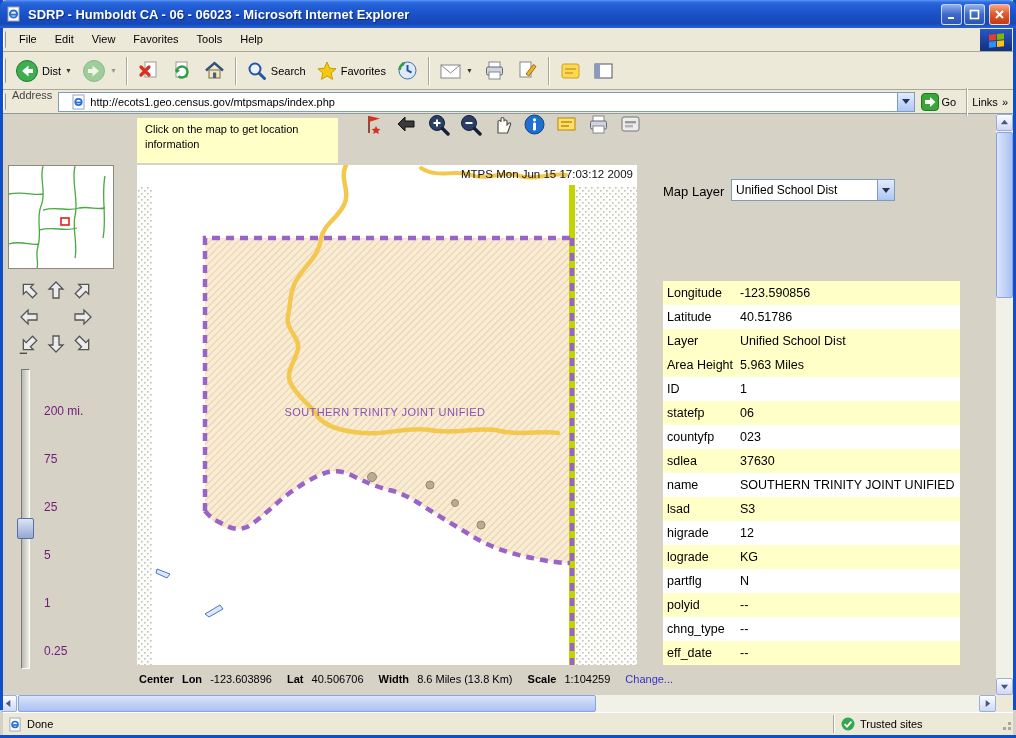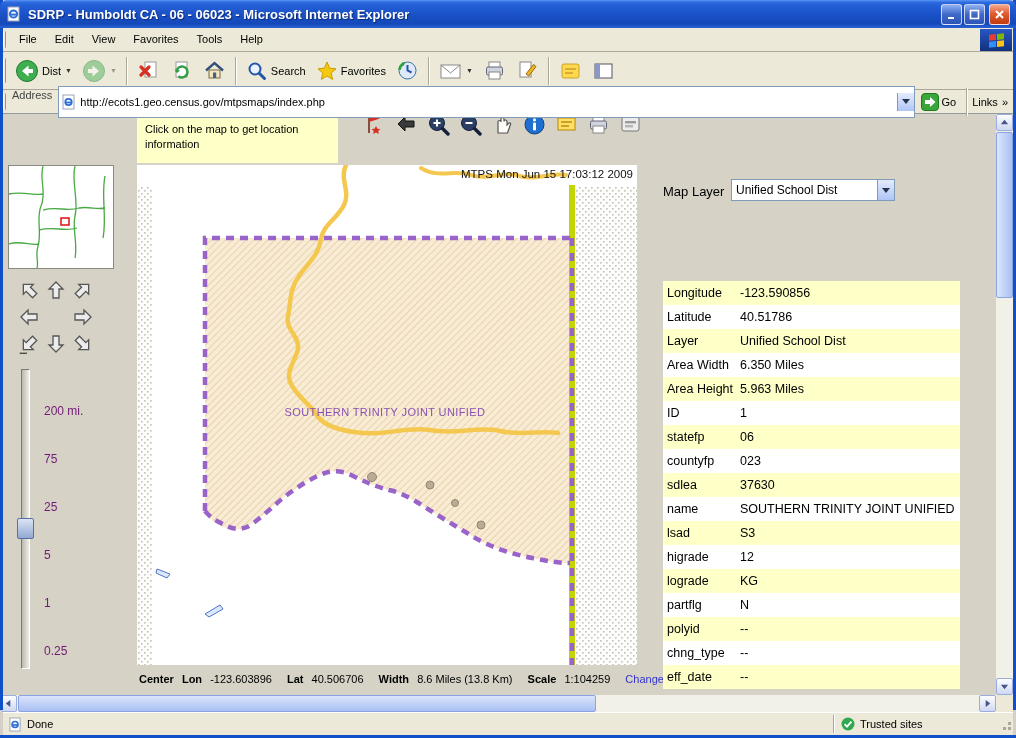--- a/index.html
+++ b/index.html
@@ -43,22 +43,22 @@
   .tbtn { display:flex; align-items:center; gap:3px; padding:2px 5px; border-radius:3px;
     font-size:11px; color:#000; cursor:pointer; }
   .tbtn.disabled { opacity:.45; }
   .chev { font-size:7px; color:#333; margin-left:1px; }
   .tsep { width:2px; height:28px; border-left:1px solid #aca899; border-right:1px solid #fff; margin:0 4px; }
 
   
   .addressbar { position:absolute; left:0; top:90px; width:1016px; height:24px; background:#ece9d8;
     border-bottom:1px solid #919b9c; display:flex; align-items:center; z-index:55; }
   .addr-label { font-size:11px; color:#444; margin:0 6px 14px 2px; }
-  .addr-field { flex:1; height:32px; background:#fff; border:1px solid #7f9db9;
-    display:flex; align-items:center; padding-left:3px; }
+  .addr-field { flex:1; height:20px; background:#fff; border:1px solid #7f9db9;
+    display:flex; align-items:center; padding-left:13px; }
   .url-input { flex:1; border:none; outline:none; font-size:11px; font-family:"Liberation Sans",sans-serif;
     background:transparent; margin-left:4px; color:#000; }
   .combo-btn { width:17px; height:18px; background:linear-gradient(180deg,#e3ecfd,#aec5f5);
     border-left:1px solid #7f9db9; display:flex; align-items:center; justify-content:center; cursor:pointer; }
   .tri-down { width:0; height:0; border-left:4px solid transparent; border-right:4px solid transparent;
     border-top:5px solid #26354f; }
   .go-btn { display:flex; align-items:center; gap:3px; font-size:11px; padding:1px 6px; cursor:pointer; }
   .links-area { display:flex; align-items:center; font-size:11px; gap:4px; padding-right:8px; cursor:pointer; }
 
   
@@ -520,24 +520,20 @@
         <div class="attr-row even">
           <span class="attr-key">Latitude</span>
           <span class="attr-val">40.51786</span>
         </div>
 
         <div class="attr-row odd">
           <span class="attr-key">Layer</span>
           <span class="attr-val">Unified School Dist</span>
         </div>
 
-        <div class="attr-row even">
-          <span class="attr-key">Area Width</span>
-          <span class="attr-val">6.350 Miles</span>
-        </div>
 
         <div class="attr-row odd">
           <span class="attr-key">Area Height</span>
           <span class="attr-val">5.963 Miles</span>
         </div>
 
         <div class="attr-row even">
           <span class="attr-key">ID</span>
           <span class="attr-val">1</span>
         </div>

